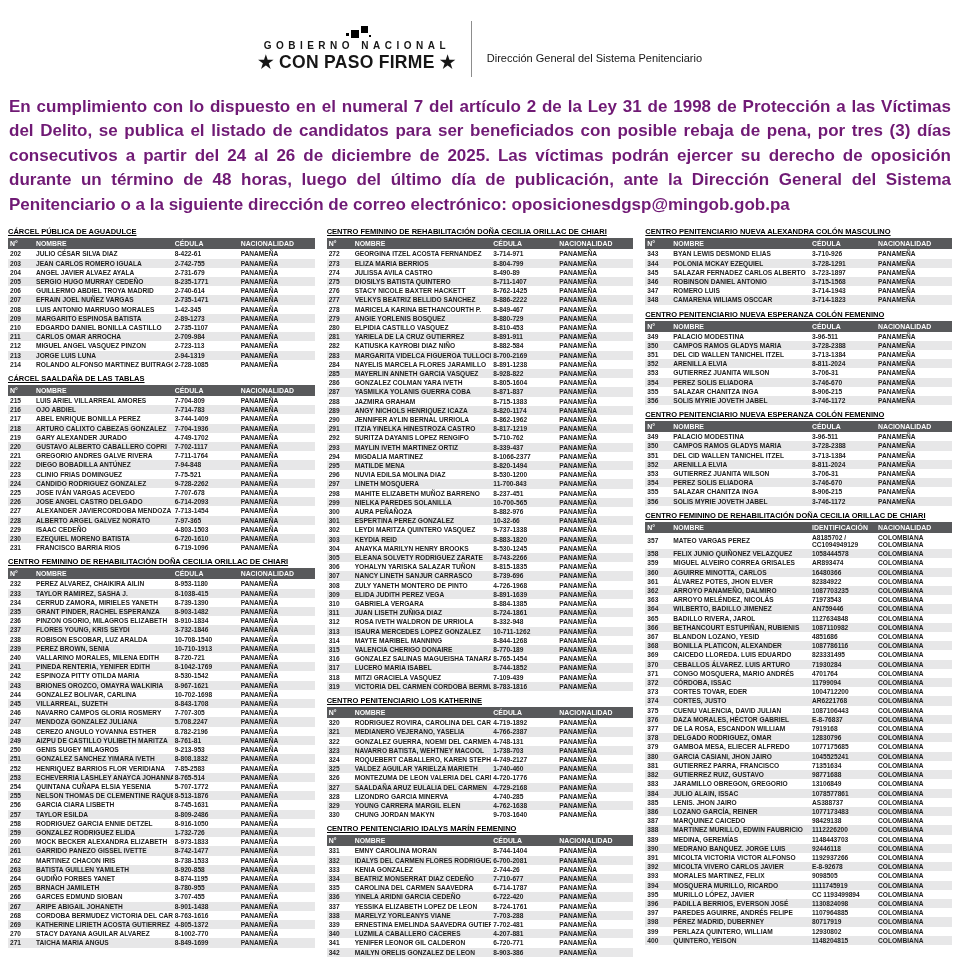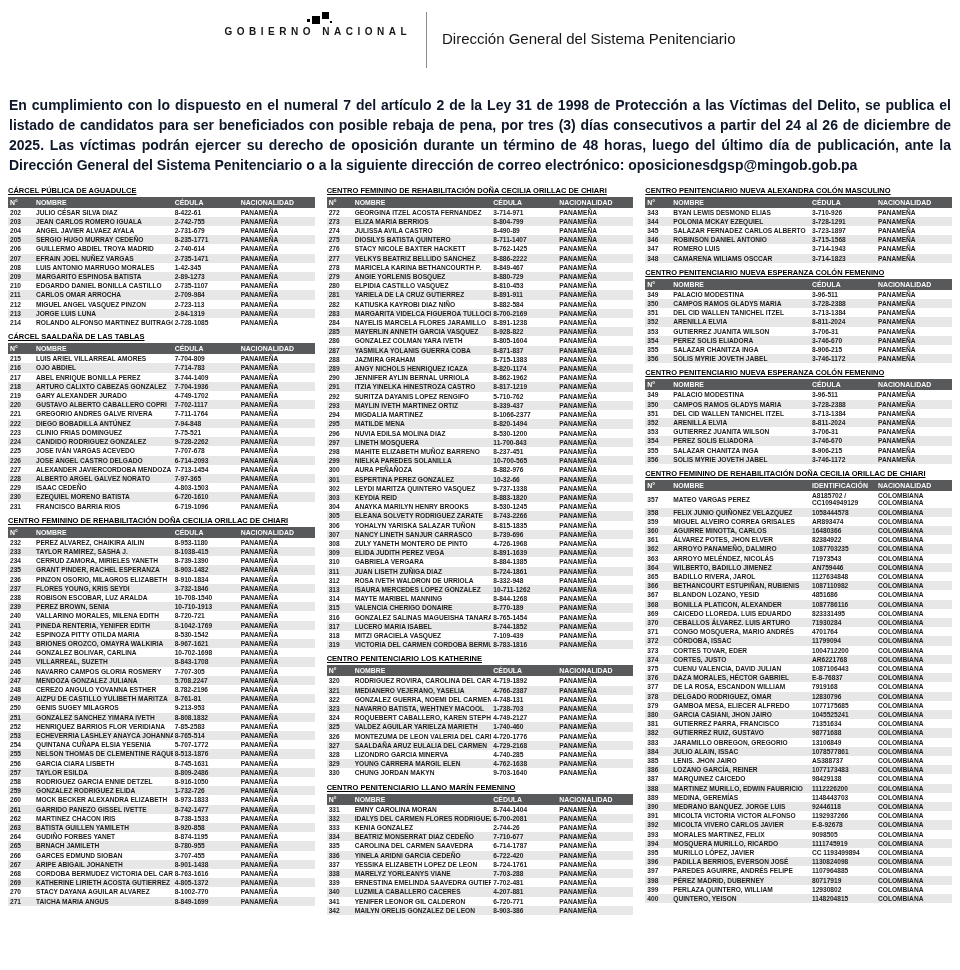--- a/index.html
+++ b/index.html
@@ -1,32 +1,32 @@
 <!DOCTYPE html>
 <html><head>
 <meta charset="utf-8">
 <style>
   html,body{margin:0;padding:0;}
   body{
     width:960px;height:970px;overflow:hidden;background:#ffffff;
     font-family:"Liberation Sans", sans-serif;color:#161616;
     -webkit-font-smoothing:antialiased;
   }
-  .header-row{display:flex;justify-content:center;gap:15px;padding-top:12px;height:74px;}
+  .header-row{display:flex;justify-content:center;align-items:center;gap:15px;padding-top:12px;height:74px;}
   .logo{text-align:center;}
   .logo-pixels{display:block;margin:0 auto 1px auto;}
   .logo-line1{font-size:10px;font-weight:bold;letter-spacing:4.5px;white-space:nowrap;}
   .logo-line2{font-size:17.5px;font-weight:bold;white-space:nowrap;margin-top:1px;letter-spacing:.3px;}
   .vdivider{width:1px;height:56px;background:#8d8d8d;}
   .ministry{text-align:left;}
   .ministry-name{font-size:14.5px;font-weight:bold;letter-spacing:.2px;}
-  .ministry-dept{font-size:15px;margin-top:18px;}
+  .ministry-dept{font-size:11px;margin-top:18px;}
   .notice{
-    font-weight:bold;font-size:14px;line-height:1.44;text-align:justify;
-    margin:9px 9px 5px 9px;color:#0f172a;
+    font-weight:bold;font-size:17px;line-height:1.44;text-align:justify;
+    margin:9px 9px 5px 9px;color:#701a75;
   }
   .columns{display:grid;grid-template-columns:1fr 1fr 1fr;gap:0 12px;padding:0 8px;align-items:start;}
   .section-title{font-size:7.5px;font-weight:bold;margin:5px 0 2px 0;white-space:nowrap;overflow:hidden;color:#000;text-decoration:underline;}
   table.roster{width:100%;border-collapse:collapse;table-layout:fixed;}
   table.roster th{
     background:#58595B;color:#ffffff;font-size:6.9px;font-weight:bold;
     text-align:left;padding:2px 2px;white-space:nowrap;overflow:hidden;
   }
   table.roster td{
     font-size:6.6px;font-weight:bold;padding:1px 2px;line-height:7.2px;
@@ -40,20 +40,21 @@
 
 <div class="header-row">
   <div class="logo">
     <svg class="logo-pixels" width="30" height="13" viewBox="0 0 30 13">
       <rect x="9" y="4" width="8" height="8" fill="#000"></rect>
       <rect x="19" y="0" width="7" height="7" fill="#000"></rect>
       <rect x="4" y="7" width="3" height="3" fill="#000"></rect>
       <rect x="27" y="9" width="2" height="2" fill="#000"></rect>
     </svg>
     <div class="logo-line1">GOBIERNO NACIONAL</div>
+    <div class="logo-line2">★ CON PASO FIRME ★</div>
   </div>
   <div class="vdivider"></div>
   <div class="ministry">
     <div class="ministry-dept">Dirección General del Sistema Penitenciario</div>
   </div>
 </div>
 
 <div class="notice">En cumplimiento con lo dispuesto en el numeral 7 del artículo 2 de la Ley 31 de 1998 de Protección a las Víctimas del Delito, se publica el listado de candidatos para ser beneficiados con posible rebaja de pena, por tres (3) días consecutivos a partir del 24 al 26 de diciembre de 2025. Las víctimas podrán ejercer su derecho de oposición durante un término de 48 horas, luego del último día de publicación, ante la Dirección General del Sistema Penitenciario o a la siguiente dirección de correo electrónico: oposicionesdgsp@mingob.gob.pa</div>
 
 <div class="columns">
@@ -922,21 +923,21 @@
             <td class="c-nat">PANAMEÑA</td>
           </tr>
           <tr>
             <td class="c-num">330</td>
             <td class="c-name">CHUNG JORDAN MAKYN</td>
             <td class="c-id">9-703-1640</td>
             <td class="c-nat">PANAMEÑA</td>
           </tr>
         </tbody>
       </table>
-      <div class="section-title">CENTRO PENITENCIARIO LLANO MARÍN FEMENINO</div>
+      <div class="section-title">CENTRO PENITENCIARIO IDALYS MARÍN FEMENINO</div>
       <table class="roster">
         <colgroup>
           <col style="width: 26px;">
           <col>
           <col style="width: 66px;">
           <col style="width: 76px;">
         </colgroup>
         <thead>
           <tr>
             <th>N°</th>

